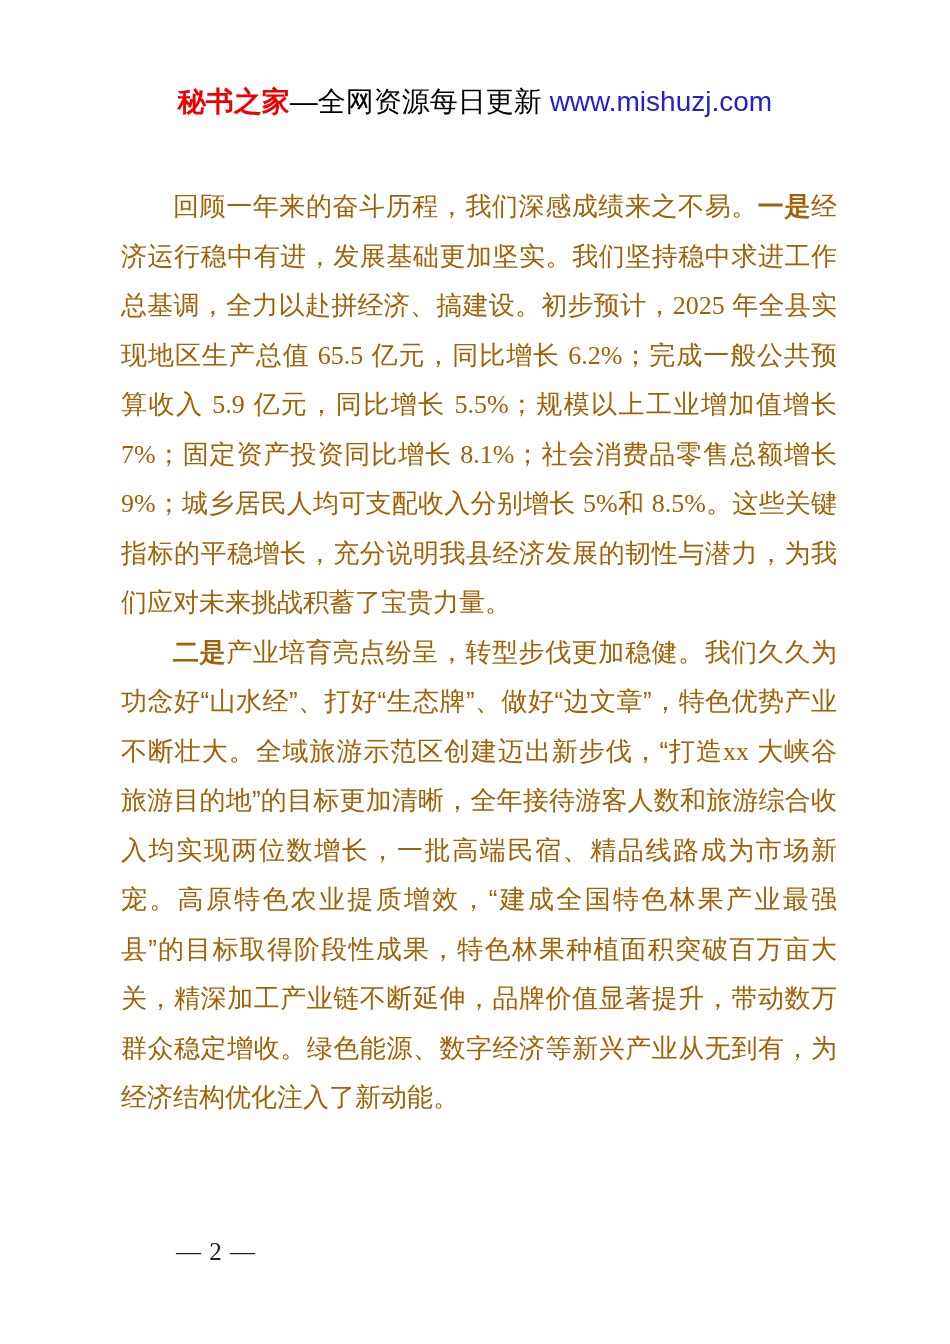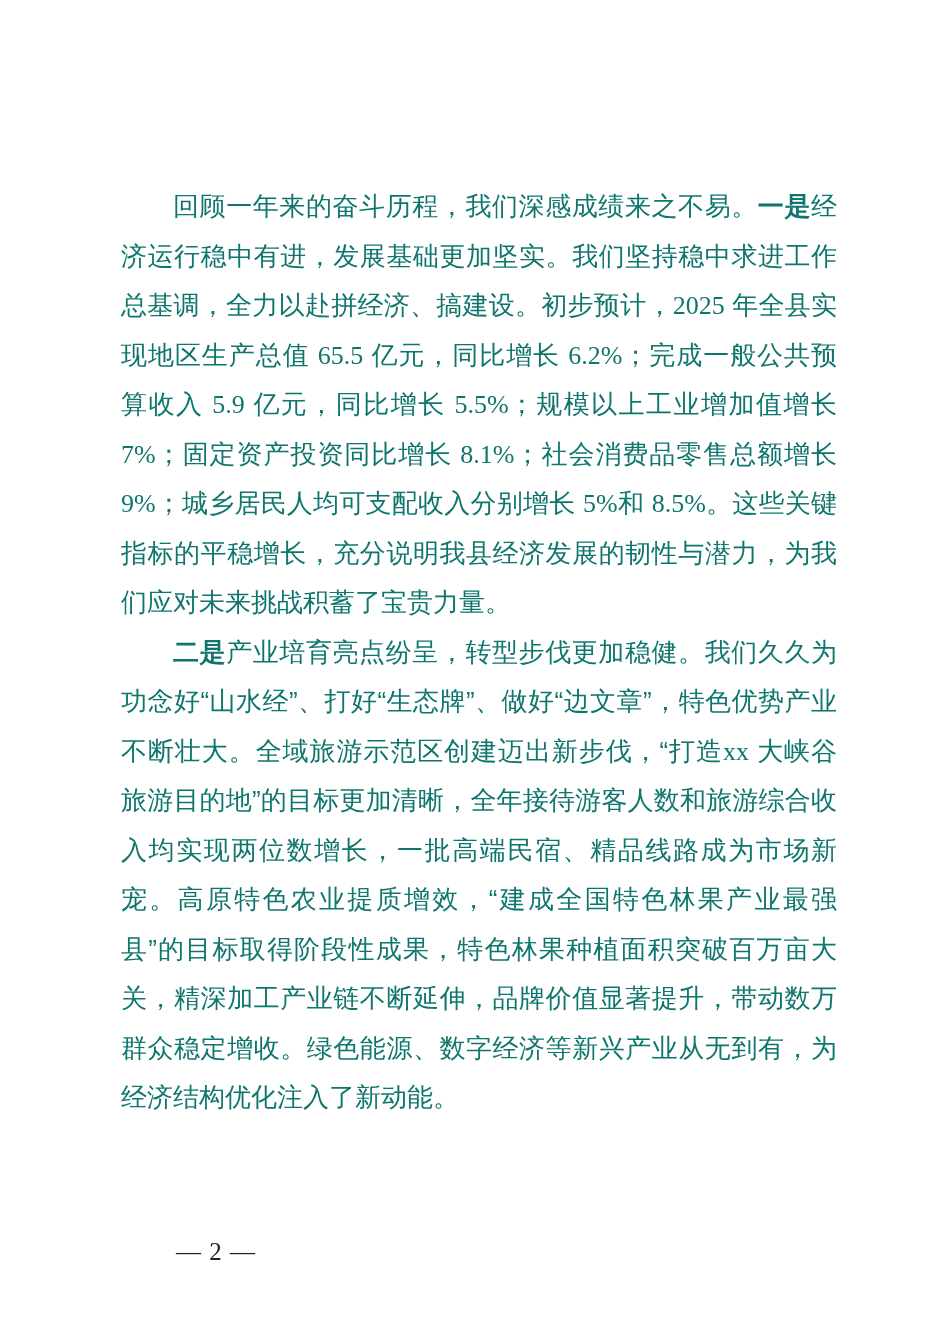--- a/index.html
+++ b/index.html
@@ -36,21 +36,21 @@
   .url {
     color: #2222cc;
   }
   .doc-body {
     position: absolute;
     left: 121px;
     top: 182px;
     width: 716px;
     font-size: 26px;
     line-height: 49.5px;
-    color: #0f766e;
+    color: #a16207;
     text-align: justify;
     text-justify: inter-ideograph;
   }
   .doc-body p {
     margin: 0;
     padding: 0;
     text-indent: 2em;
   }
   .doc-body .bold {
     font-weight: bold;
@@ -68,20 +68,23 @@
     font-family: "Liberation Serif", serif;
     letter-spacing: 1px;
     white-space: pre;
   }
 </style>
 </head>
 <body>
 
 <div class="page">
 
+  <div class="page-header">
+    <span class="brand" style="color: rgb(238, 0, 0);">秘书之家</span><span class="tagline" style="color: rgb(0, 0, 0);">—全网资源每日更新 </span><span class="url" style="color: rgb(34, 34, 204);">www.mishuzj.com</span>
+  </div>
 
   <div class="doc-body">
       <p><span>回顾一年来的奋斗历程，我们深感成绩来之不易。</span><span class="bold">一是</span><span>经济运行稳中有进，发展基础更加坚实。我们坚持稳中求进工作总基调，全力以赴拼经济、搞建设。初步预计，</span><span class="lat">2025</span><span> 年全县实现地区生产总值 </span><span class="lat">65.5</span><span> 亿元，同比增长 </span><span class="lat">6.2%</span><span>；完成一般公共预算收入 </span><span class="lat">5.9</span><span> 亿元，同比增长 </span><span class="lat">5.5%</span><span>；规模以上工业增加值增长 </span><span class="lat">7%</span><span>；固定资产投资同比增长 </span><span class="lat">8.1%</span><span>；社会消费品零售总额增长 </span><span class="lat">9%</span><span>；城乡居民人均可支配收入分别增长 </span><span class="lat">5%</span><span>和 </span><span class="lat">8.5%</span><span>。这些关键指标的平稳增长，充分说明我县经济发展的韧性与潜力，为我们应对未来挑战积蓄了宝贵力量。</span></p>
       <p><span class="bold">二是</span><span>产业培育亮点纷呈，转型步伐更加稳健。我们久久为功念好“山水经”、打好“生态牌”、做好“边文章”，特色优势产业不断壮大。全域旅游示范区创建迈出新步伐，“打造</span><span class="lat">xx</span><span> 大峡谷旅游目的地”的目标更加清晰，全年接待游客人数和旅游综合收入均实现两位数增长，一批高端民宿、精品线路成为市场新宠。高原特色农业提质增效，“建成全国特色林果产业最强县”的目标取得阶段性成果，特色林果种植面积突破百万亩大关，精深加工产业链不断延伸，品牌价值显著提升，带动数万群众稳定增收。绿色能源、数字经济等新兴产业从无到有，为经济结构优化注入了新动能。</span></p>
     </div>
 
   <div class="page-footer">— 2 —</div>
 
 </div>
 

